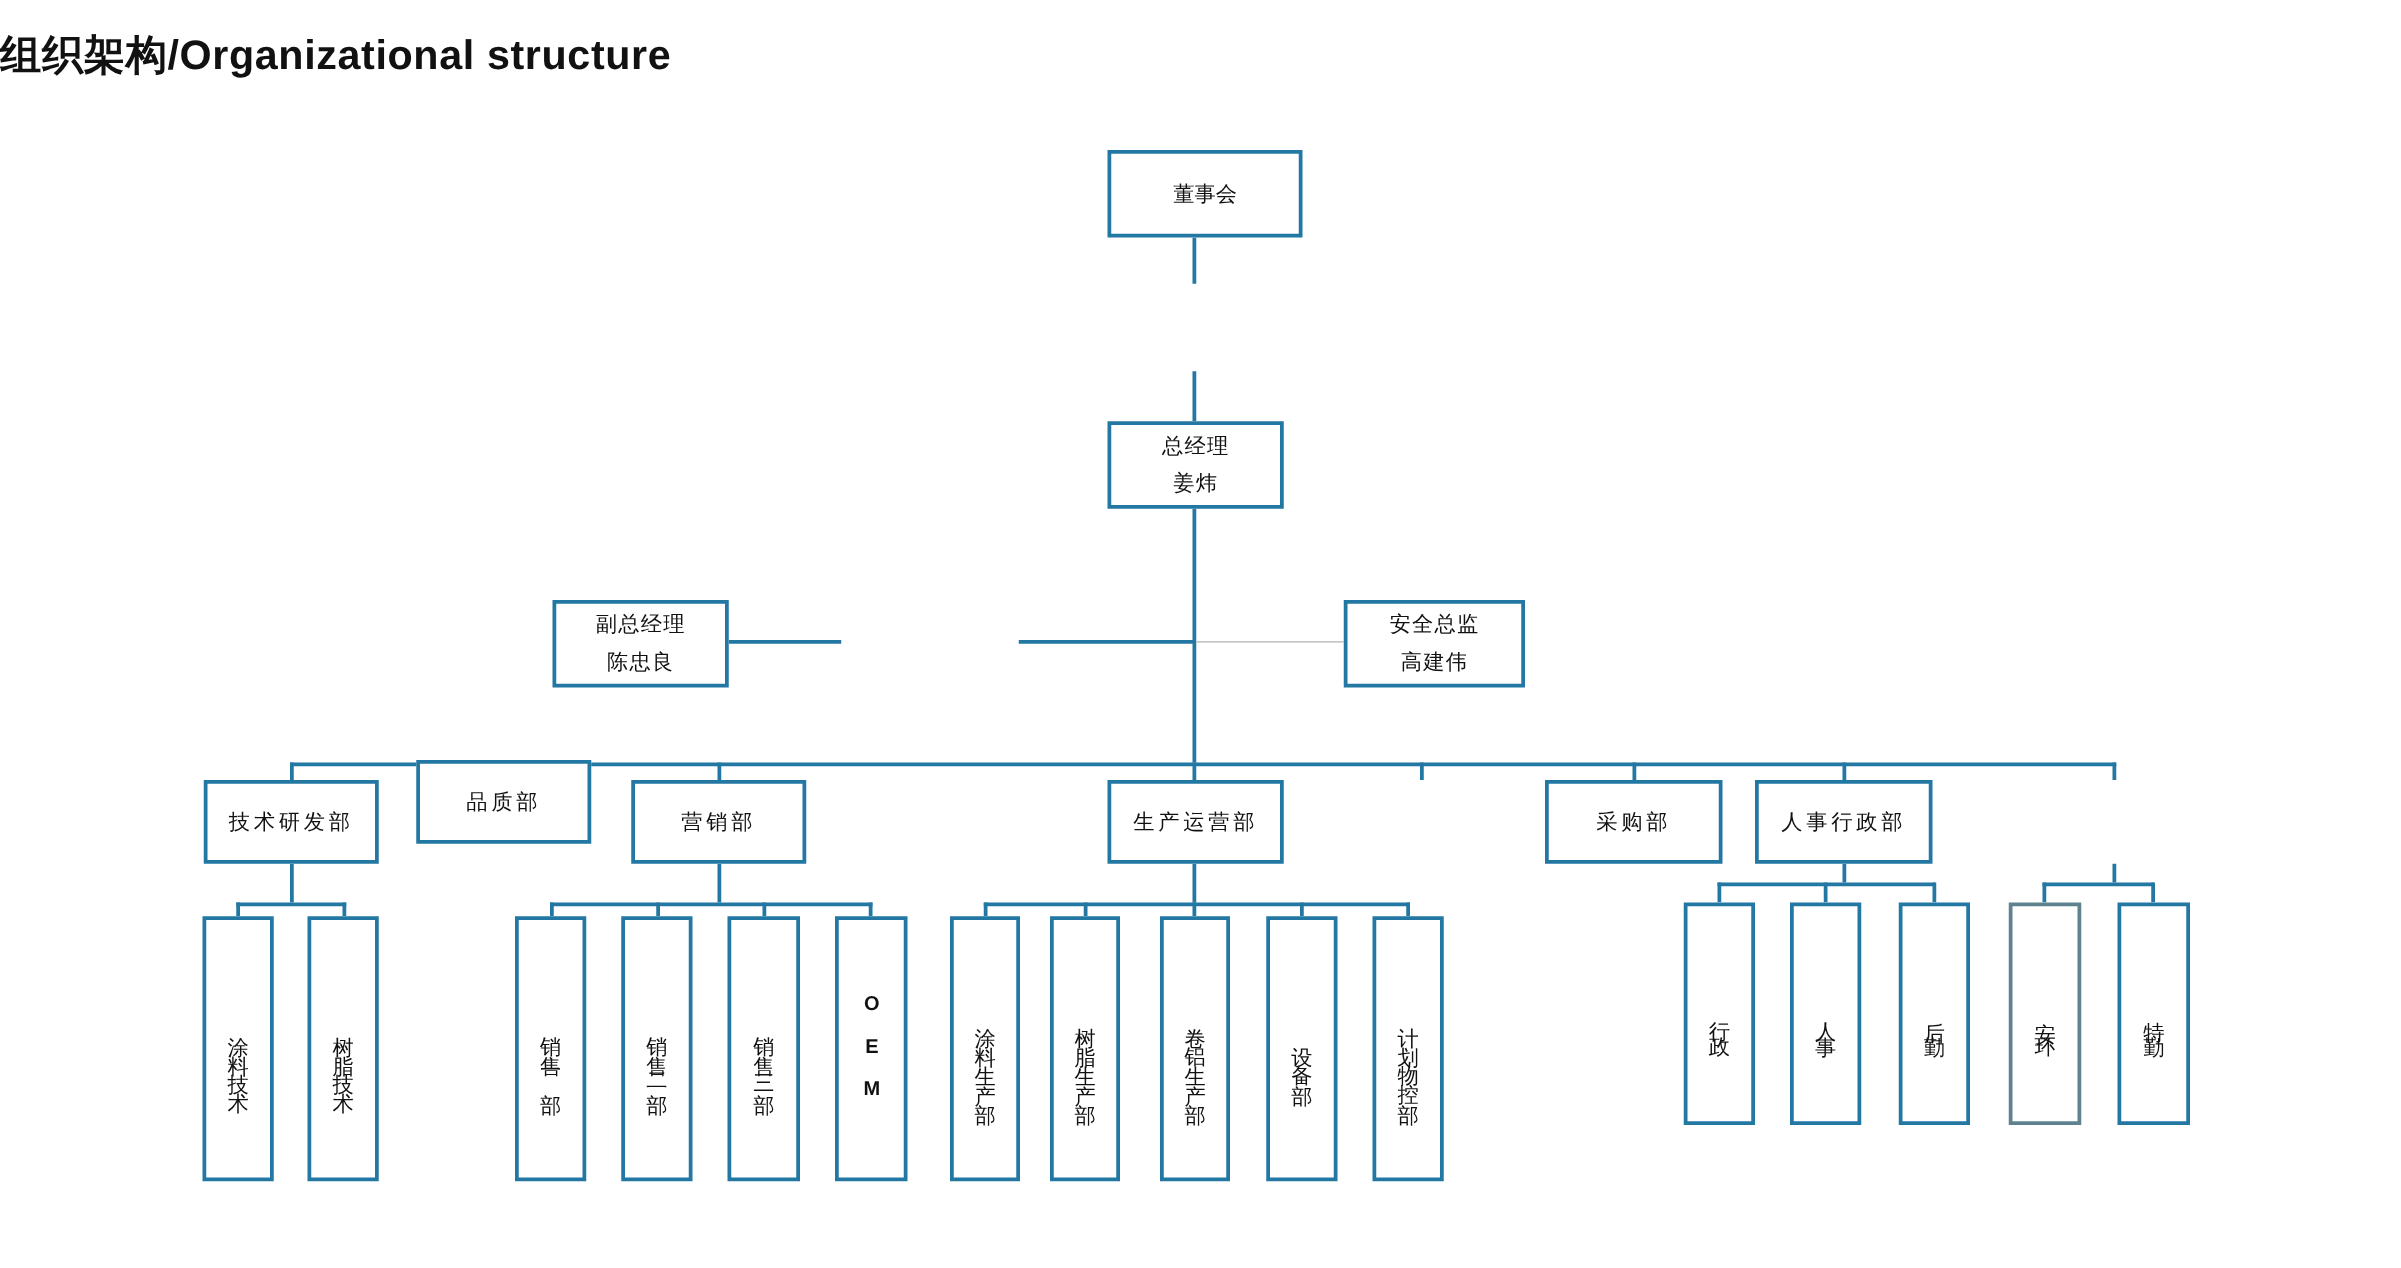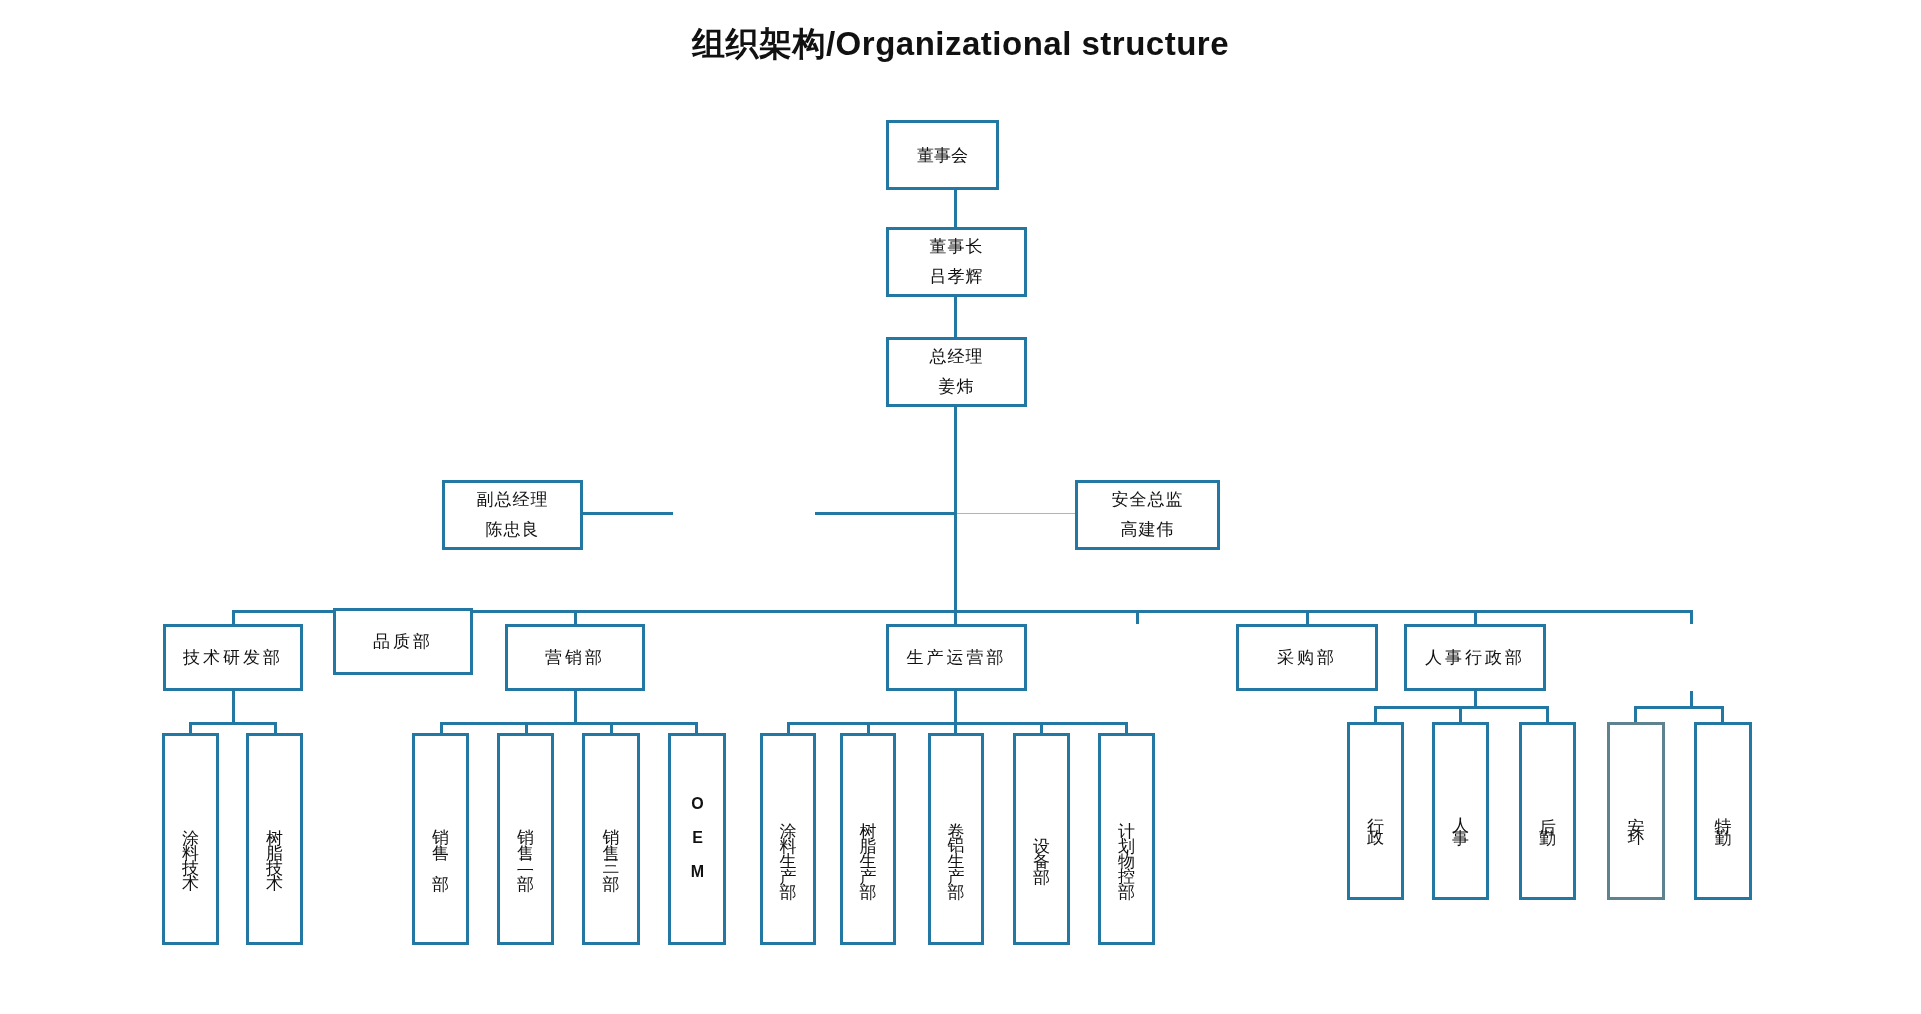--- a/index.html
+++ b/index.html
@@ -1,21 +1,21 @@
 <!DOCTYPE html>
 <html><head>
 <meta charset="utf-8">
 <style>
   html,body{margin:0;padding:0;background:#ffffff;}
   #canvas{
     position:relative;width:1921px;height:1014px;background:#ffffff;
     font-family:"Liberation Sans","DejaVu Sans",sans-serif;overflow:hidden;
   }
   .page-title{
-    position:absolute;top:22px;left:0;width:100%;text-align:center;
+    position:absolute;top:22px;left:0;width:100%;
     font-size:33px;font-weight:700;color:#111111;letter-spacing:0.5px;
   }
   .node{
     position:absolute;box-sizing:border-box;background:#ffffff;
     border:3px solid #2377A3;color:#111111;
     display:flex;align-items:center;justify-content:center;
     font-size:17px;
   }
   .two-line{white-space:pre-line;text-align:center;line-height:30px;letter-spacing:1px;}
   .dept{letter-spacing:3px;}
@@ -83,23 +83,21 @@
     <div class="vl" style="left:1374px;top:706px;height:16px"></div>
     <div class="vl" style="left:1459px;top:706px;height:16px"></div>
     <div class="vl" style="left:1546px;top:706px;height:16px"></div>
 
     <div class="vl" style="left:1690px;top:691px;height:15px"></div>
     <div class="hl" style="left:1634px;top:706px;width:89px"></div>
     <div class="vl" style="left:1634px;top:706px;height:16px"></div>
     <div class="vl" style="left:1721px;top:706px;height:16px"></div>
   </div>
 
-  <div class="node" style="left:886px;top:120px;width:113px;height:70px">董事会</div>
-  <div class="node two-line" style="left:886px;top:227px;width:141px;height:70px">董事长
-吕孝辉</div>
+  <div class="node" style="left:886px;top:120px;width:156px;height:70px">董事会</div>
   <div class="node two-line" style="left:886px;top:337px;width:141px;height:70px">总经理
 姜炜</div>
 
   <div class="node two-line" style="left:442px;top:480px;width:141px;height:70px">副总经理
 陈忠良</div>
   <div class="node dept" style="left:163px;top:624px;width:140px;height:67px">技术研发部</div>
 
   <div class="node two-line" style="left:1075px;top:480px;width:145px;height:70px">安全总监
 高建伟</div>
   <div class="node dept" style="left:333px;top:608px;width:140px;height:67px">品质部</div>

